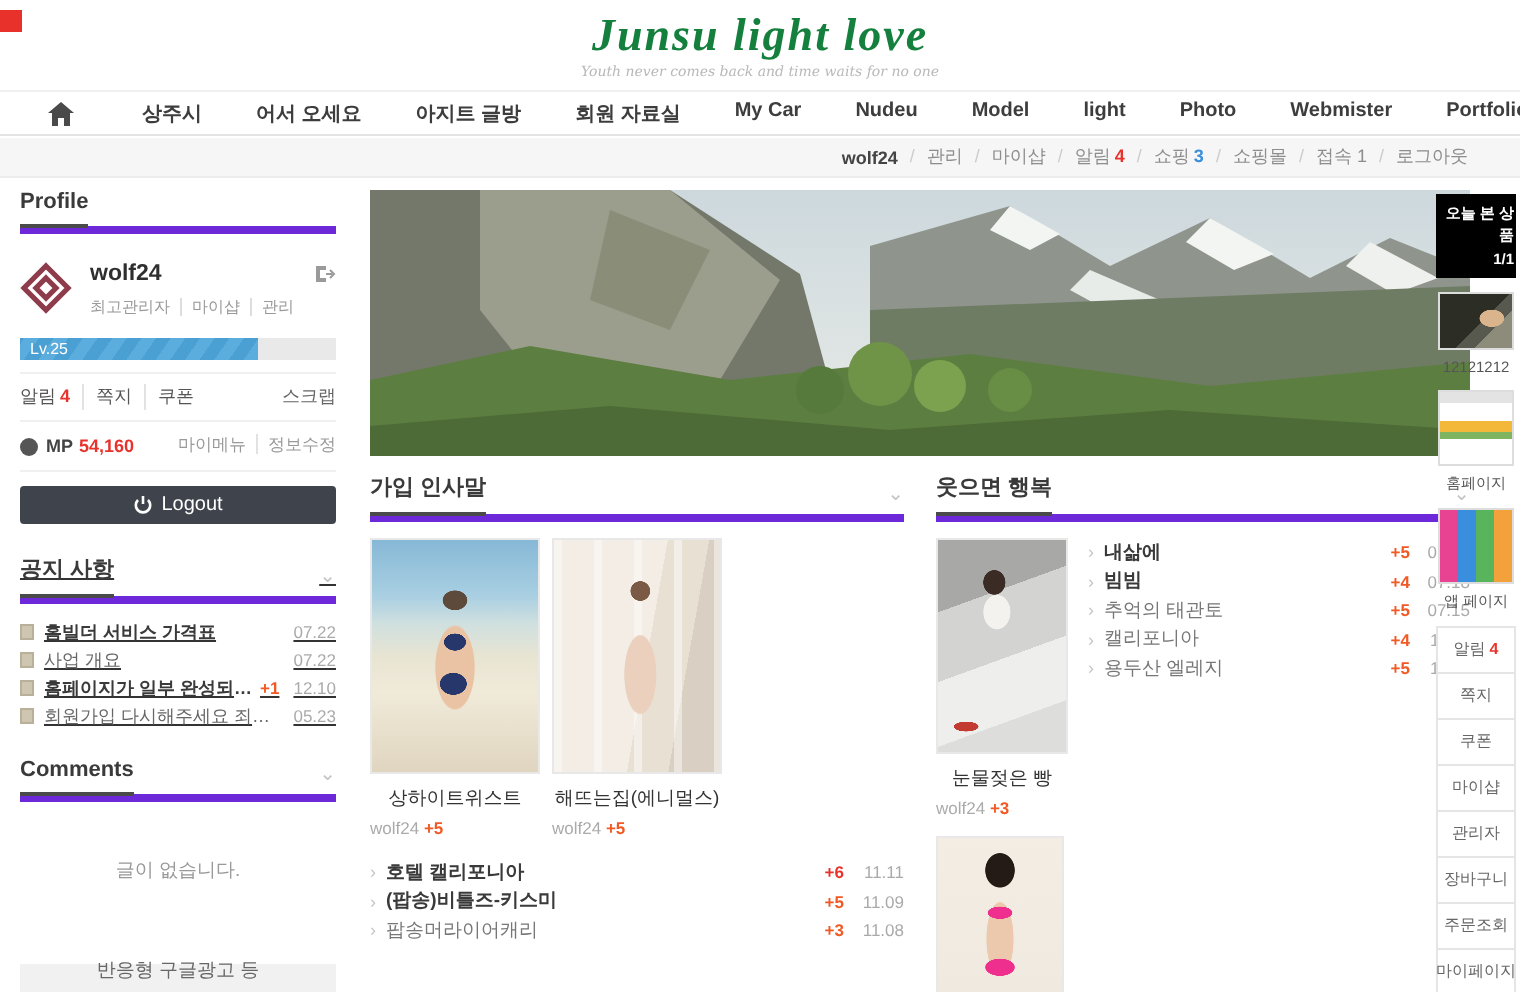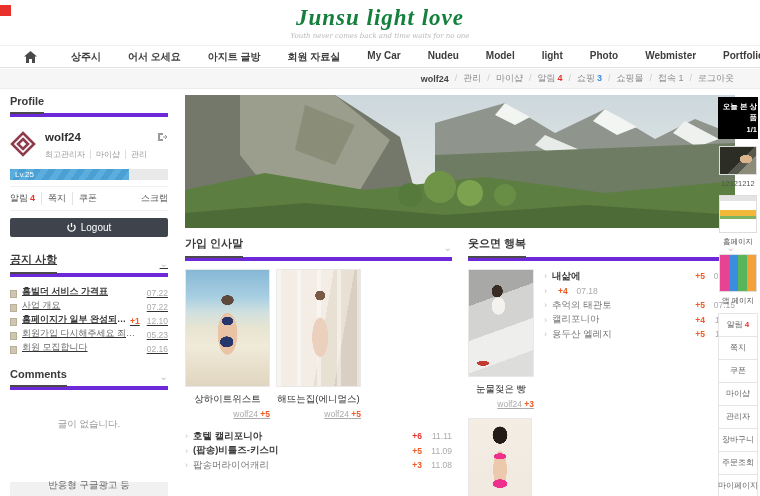--- a/index.html
+++ b/index.html
@@ -56,21 +56,21 @@
   .coin { width:9px; height:9px; border-radius:50%; background:#555; margin-right:4px; flex:none; }
   .mp-label { font-weight:bold; color:#444; }
   .mp-val { color:#e8332d; font-weight:bold; margin-left:3px; }
   .mp-right { margin-left:auto; color:#999; font-size:8.5px; }
   .mp-right span { cursor:pointer; }
   .mp-right span + span { border-left:1px solid #e2e2e2; padding-left:5px; margin-left:5px; }
   .logout-btn { margin-top:7px; height:19px; background:#3e434c; border-radius:2px; color:#fff; font-size:10px; display:flex; align-items:center; justify-content:center; gap:5px; cursor:pointer; }
 
   .notice-sec { margin-top:15px;text-decoration:underline; }
   .notice-list { margin-top:7px; }
-  .n-row { display:flex; align-items:flex-end; height:14px; font-size:9px; color:#666; cursor:pointer; }
+  .n-row { display:flex; align-items:center; height:14px; font-size:9px; color:#666; cursor:pointer; }
   .n-ico { width:7px; height:8px; background:#cfc6b2; border:1px solid #b9b09a; margin-right:5px; flex:none; }
   .n-title { flex:1; overflow:hidden; white-space:nowrap; text-overflow:ellipsis; }
   .n-row.bold .n-title { font-weight:bold; color:#3a3a3a; }
   .n-plus { color:#f15a24; font-weight:bold; font-size:8.5px; margin:0 3px; }
   .n-date { color:#aaa; font-size:8.5px; margin-left:4px; flex:none; }
 
   .comments-sec { margin-top:14px; }
   .comments-empty { text-align:center; color:#999; font-size:9.5px; margin-top:28px; }
 
   .ad-box { position:absolute; left:10px; right:10px; top:393px; bottom:-10px; background:#f1f1f1; display:flex; align-items:flex-end; justify-content:center; padding-bottom:14px; font-size:9.5px; color:#666; }
@@ -78,21 +78,21 @@
   
   .content { position:absolute; top:89px; left:185px; width:550px; }
   .banner { margin-top:6px; width:550px; height:133px; overflow:hidden; cursor:pointer; }
   .cols { display:flex; gap:16px; margin-top:8px; }
   .col { flex:1; min-width:0; }
 
   .cards { display:flex; gap:6px; margin-top:8px; }
   .card { width:85px; cursor:pointer; }
   .card .img { width:85px; height:118px; border:1px solid #e8e8e8; }
   .cap { text-align:center; font-size:9.5px; color:#333; margin-top:6px; white-space:nowrap; overflow:hidden; }
-  .byline { text-align:right; font-size:8.5px; color:#aaa; margin-top:3px;text-decoration:underline; }
+  .byline { text-align:left; font-size:8.5px; color:#aaa; margin-top:3px; }
   .plus { color:#f15a24; font-weight:bold; }
   .plus.r { color:#e8332d; }
 
   .plist { margin-top:10px; }
   .p-row { display:flex; align-items:center; height:14.5px; font-size:9.5px; color:#777; cursor:pointer; }
   .p-row::before { content:"›"; color:#c4c4c4; margin-right:5px; font-size:9px; }
   .p-row .ti { flex:1; overflow:hidden; white-space:nowrap; text-overflow:ellipsis; }
   .p-row.bold .ti { font-weight:bold; color:#3a3a3a; }
   .p-row .pl { font-size:8.5px; margin-left:6px; }
   .p-row .dt { color:#aaa; font-size:8.5px; margin-left:6px; width:24px; text-align:right; flex:none; }
@@ -233,20 +233,28 @@
       <span class="level-label">Lv.25</span>
     </div>
 
     <div class="p-links">
       <span class="lk"><span>알림</span><span class="cnt-red">4</span></span>
       <span class="lk">쪽지</span>
       <span class="lk">쿠폰</span>
       <span class="scrap">스크랩</span>
     </div>
 
+    <div class="mp-row">
+      <span class="coin"></span>
+      <span class="mp-label">MP</span>
+      <span class="mp-val">54,160</span>
+      <span class="mp-right">
+        <span>마이메뉴</span><span>정보수정</span>
+      </span>
+    </div>
 
     <div class="logout-btn">
       <span>
         <svg width="9" height="10" viewBox="0 0 9 10">
             <path d="M4.5 0v4" stroke="#fff" stroke-width="1.3"></path>
             <path d="M2 2a3.6 3.6 0 1 0 5 0" stroke="#fff" fill="none" stroke-width="1.3"></path>
           </svg>
       </span>
       <span>Logout</span>
     </div>
@@ -270,25 +278,20 @@
         <div class="n-row bold">
           <span class="n-ico"></span>
           <span class="n-title">홈페이지가 일부 완성되었습니다.가입해도…</span>
           <span class="n-plus">+1</span>
           <span class="n-date">12.10</span>
         </div>
         <div class="n-row">
           <span class="n-ico"></span>
           <span class="n-title">회원가입 다시해주세요 죄송합니다</span>
           <span class="n-date">05.23</span>
-        </div>
-        <div class="n-row">
-          <span class="n-ico"></span>
-          <span class="n-title">회원 모집합니다</span>
-          <span class="n-date">02.16</span>
         </div>
       </div>
     </div>
 
     <div class="comments-sec">
       <div class="sec-head">
         <span class="t">Comments</span>
         <span class="more">⌄</span>
       </div>
       <div class="comments-empty">글이 없습니다.</div>
@@ -376,20 +379,21 @@
             <div class="cap">눈물젖은 빵</div>
             <div class="byline"><span>wolf24</span> <span class="plus">+3</span></div>
           </div>
           <div class="plist happy-list">
             <div class="p-row bold">
               <span class="ti">내삶에</span>
               <span class="pl plus">+5</span>
               <span class="dt">07.18</span>
             </div>
             <div class="p-row bold">
+              <span class="ti">빔빔</span>
               <span class="pl plus">+4</span>
               <span class="dt">07.18</span>
             </div>
             <div class="p-row">
               <span class="ti">추억의 태관토</span>
               <span class="pl plus">+5</span>
               <span class="dt">07.15</span>
             </div>
             <div class="p-row">
               <span class="ti">캘리포니아</span>

